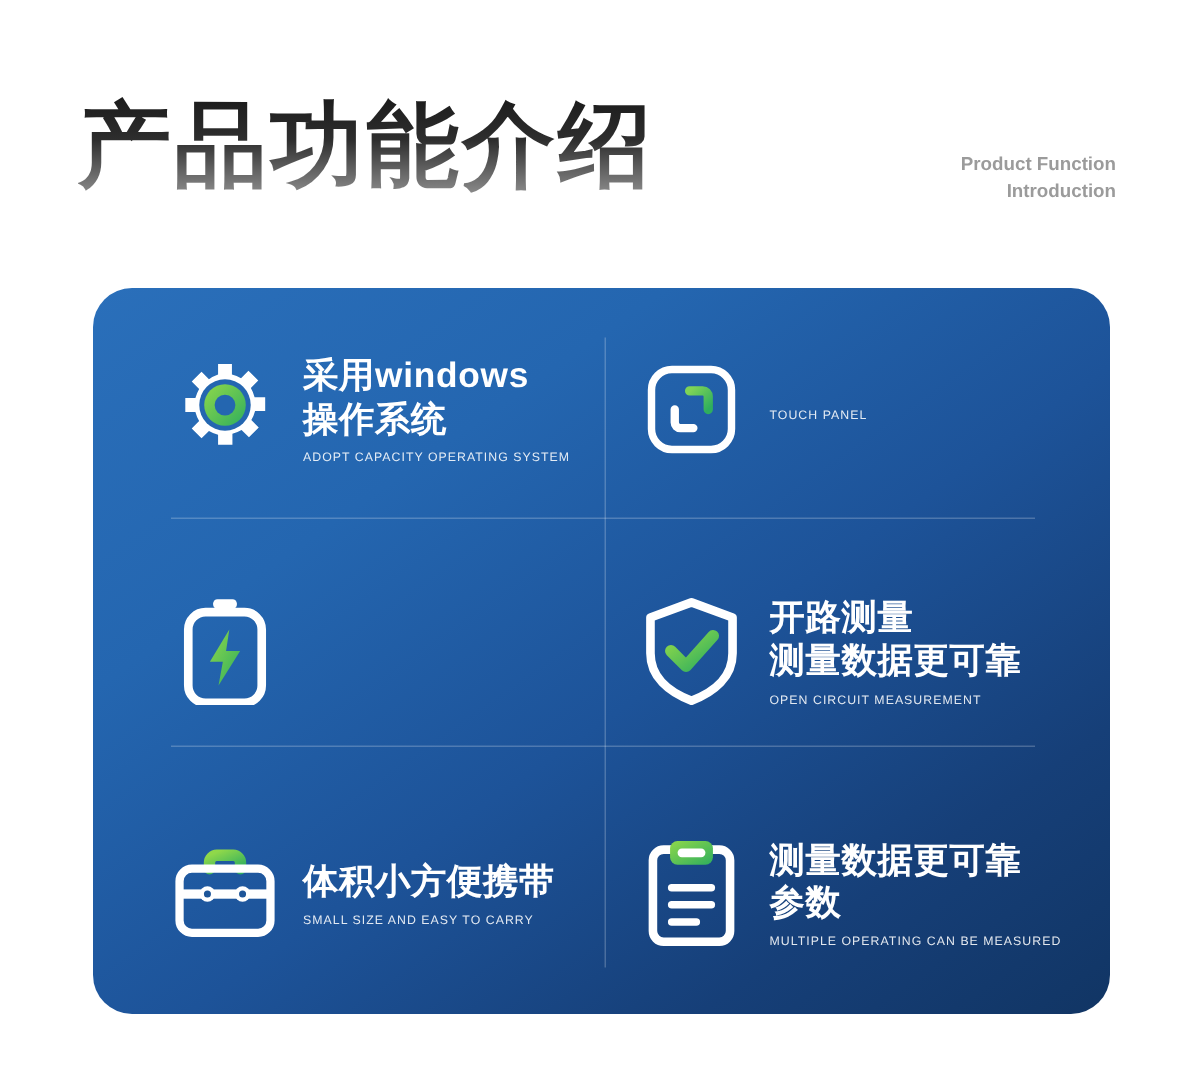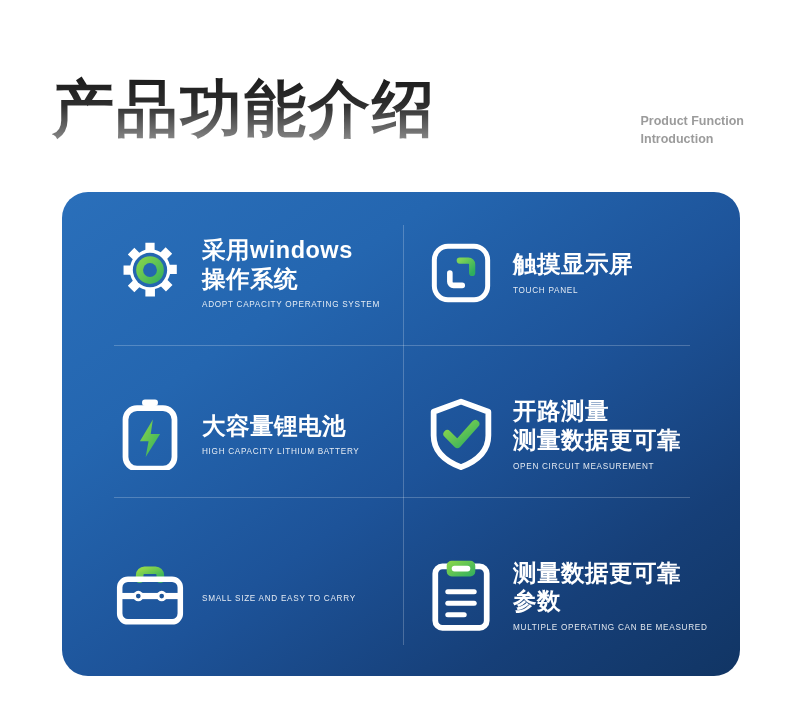--- a/index.html
+++ b/index.html
@@ -11,21 +11,21 @@
     width: 800px;
     height: 722px;
     position: relative;
     font-family: "Liberation Sans", "DejaVu Sans", sans-serif;
     overflow: hidden;
   }
 
   
   .header {
     position: absolute;
-    left: 0; top: 12px;
+    left: 0; top: 0;
     width: 800px;
     height: 175px;
   }
   .page-title {
     position: absolute;
     left: 52px;
     top: 64px;
     font-family: "DejaVu Serif", "Liberation Serif", serif;
     font-weight: 700;
     font-size: 62px;
@@ -35,21 +35,21 @@
     -webkit-background-clip: text;
     background-clip: text;
     color: transparent;
     -webkit-text-fill-color: transparent;
     white-space: nowrap;
   }
   .header-sub {
     position: absolute;
     right: 56px;
     top: 100px;
-    text-align: left;
+    text-align: right;
     color: #9b9b9b;
     font-size: 12.5px;
     font-weight: 700;
     line-height: 1.45;
     margin-left: 40px;
   }
 
   
   .feature-card {
     position: absolute;
@@ -181,42 +181,37 @@
               <stop offset="0%" stop-color="#7fd456"></stop>
               <stop offset="100%" stop-color="#2fae5e"></stop>
             </linearGradient>
           </defs>
           <rect x="7" y="7" width="86" height="86" rx="22" ry="22" fill="none" stroke="#ffffff" stroke-width="8"></rect>
           <path d="M48 30h14a6 6 0 0 1 6 6v14" fill="none" stroke="url(#grn2)" stroke-width="10" stroke-linecap="round"></path>
           <path d="M52 70H38a6 6 0 0 1-6-6V50" fill="none" stroke="#ffffff" stroke-width="9" stroke-linecap="round"></path>
         </svg>
       </div>
       <div class="texts">
-        <div class="cn">触摸显示屏</div>
         <div class="en">TOUCH PANEL</div>
       </div>
     </div>
 
     <div class="cell">
       <div class="icon-wrap">
         <svg width="58" height="72" viewBox="0 0 80 100">
           <defs>
             <linearGradient id="grn3" x1="0" y1="0" x2="1" y2="1">
               <stop offset="0%" stop-color="#8fd84a"></stop>
               <stop offset="100%" stop-color="#2fae5e"></stop>
             </linearGradient>
           </defs>
           <rect x="29" y="2" width="22" height="9" rx="4" fill="#ffffff"></rect>
           <rect x="6" y="14" width="68" height="84" rx="16" ry="16" fill="none" stroke="#ffffff" stroke-width="8"></rect>
           <path d="M44 30L26 60h12l-4 22 20-32H41z" fill="url(#grn3)"></path>
         </svg>
-      </div>
-      <div class="texts">
-        <div class="cn">大容量锂电池</div>
-        <div class="en">HIGH CAPACITY LITHIUM BATTERY</div>
       </div>
     </div>
 
     <div class="cell right">
       <div class="icon-wrap">
         <svg width="66" height="72" viewBox="0 0 90 100">
           <defs>
             <linearGradient id="grn4" x1="0" y1="0" x2="1" y2="1">
               <stop offset="0%" stop-color="#8fd84a"></stop>
               <stop offset="100%" stop-color="#2fae5e"></stop>
@@ -245,20 +240,21 @@
           <path d="M35 22V16a7 7 0 0 1 7-7h16a7 7 0 0 1 7 7v6" fill="none" stroke="url(#grn5)" stroke-width="11" stroke-linecap="round"></path>
           <rect x="6" y="22" width="88" height="62" rx="12" ry="12" fill="none" stroke="#ffffff" stroke-width="8"></rect>
           <rect x="6" y="42" width="88" height="9" fill="#ffffff"></rect>
           <circle cx="33" cy="46.5" r="7.5" fill="#ffffff"></circle>
           <circle cx="67" cy="46.5" r="7.5" fill="#ffffff"></circle>
           <circle cx="33" cy="46.5" r="3.4" fill="#1d5599"></circle>
           <circle cx="67" cy="46.5" r="3.4" fill="#1d5599"></circle>
         </svg>
       </div>
       <div class="texts">
+        <div class="cn">体积小方便携带</div>
         <div class="en">SMALL SIZE AND EASY TO CARRY</div>
       </div>
     </div>
 
     <div class="cell right">
       <div class="icon-wrap">
         <svg width="60" height="72" viewBox="0 0 84 100">
           <defs>
             <linearGradient id="grn6" x1="0" y1="0" x2="1" y2="1">
               <stop offset="0%" stop-color="#8fd84a"></stop>

